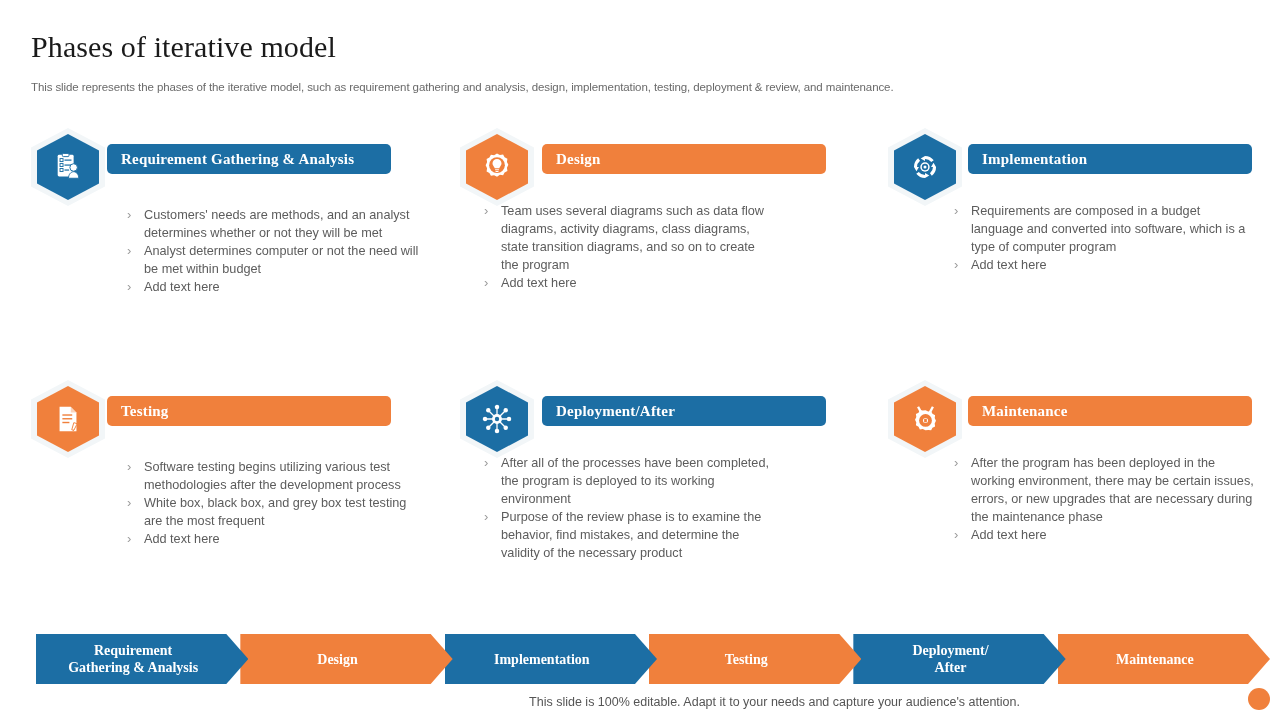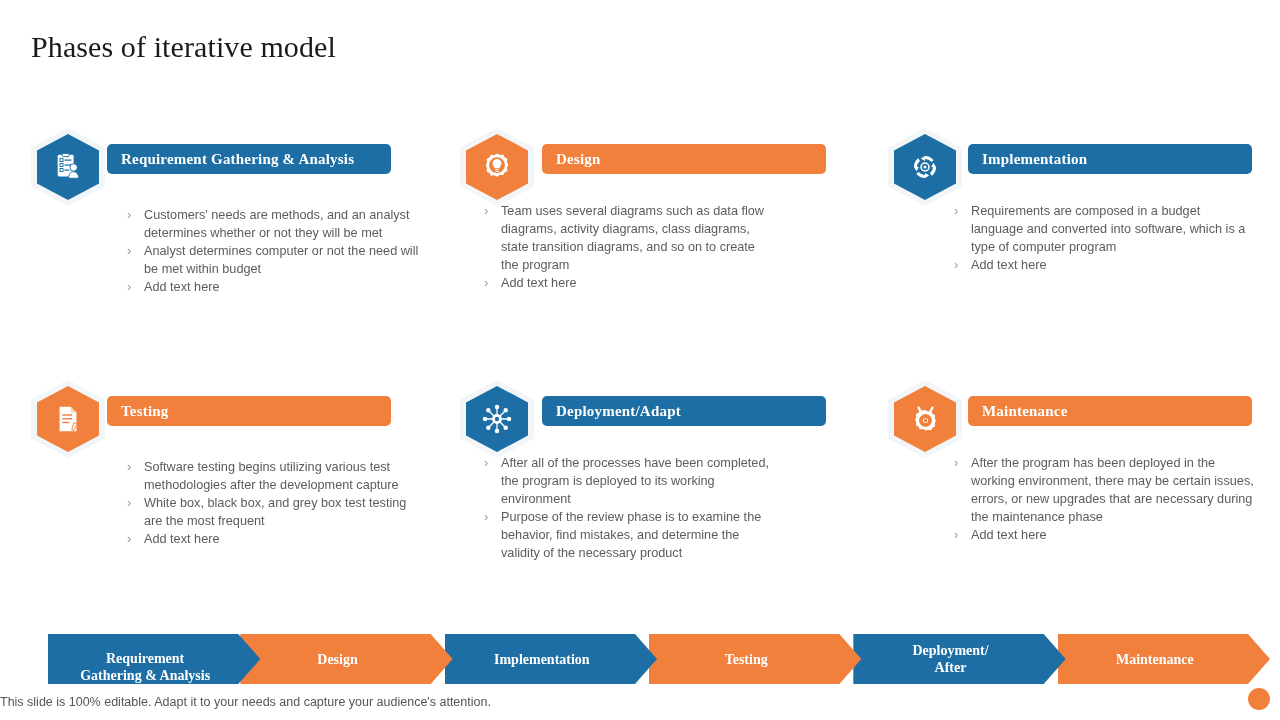--- a/index.html
+++ b/index.html
@@ -94,34 +94,35 @@
     -webkit-clip-path: polygon(0 0, calc(100% - 22px) 0, 100% 50%, calc(100% - 22px) 100%, 0 100%);
     clip-path: polygon(0 0, calc(100% - 22px) 0, 100% 50%, calc(100% - 22px) 100%, 0 100%);
     padding-right: 18px;
   }
   .chev-item.blue   { background: #1C6EA4; }
   .chev-item.orange { background: #F0803C; }
 
   
   .footer-note {
     position: absolute; left: 0; top: 695px; width: 1020px;
-    text-align: left; font-size: 12.5px; color: #555;
+    text-align: right; font-size: 12.5px; color: #555;
   }
   .corner-dot {
     position: absolute; right: 10px; bottom: 10px;
     width: 22px; height: 22px; border-radius: 50%;
     background: #F0803C;
   }
 </style>
 </head>
 <body>
 
 <div class="slide">
 
   <h1 class="page-title">Phases of iterative model</h1>
+  <p class="page-subtitle">This slide represents the phases of the iterative  model, such as requirement gathering and analysis, design, implementation, testing, deployment &amp; review,  and maintenance.</p>
 
   <div class="grid">
     <div class="row" id="row0">
         <div class="card c0">
           <div class="hexwrap">
        <div class="hex-ring"></div>
        <div class="hex-fill blue">
     <svg width="30" height="30" viewBox="0 0 32 32" fill="none">
       <rect x="5" y="3" width="17" height="23" rx="1.5" fill="#fff"></rect>
       <rect x="10" y="1.5" width="7" height="3.4" rx="1" fill="#fff" stroke="#1C6EA4" stroke-width="1"></rect>
@@ -230,21 +231,21 @@
       <path d="M21.3 27.3l1.1.35-.6 1.2z" fill="#F0803C"></path>
     </svg>
             </div>
      </div>
      <div class="card-head orange">
        <span>Testing</span>
      </div>
      <div class="bullets">
             <div class="bullet">
        <span class="chev">›</span>
-       <span class="btext">Software testing begins utilizing various test methodologies after the development capture</span>
+       <span class="btext">Software testing begins utilizing various test methodologies after the development process</span>
      </div>
             <div class="bullet">
        <span class="chev">›</span>
        <span class="btext">White box, black box, and grey box test testing are the most frequent</span>
      </div>
             <div class="bullet">
        <span class="chev">›</span>
        <span class="btext">Add text here</span>
      </div>
           </div>
@@ -271,21 +272,21 @@
                   <circle cx="24.7" cy="7.3" r="1.6" fill="#fff"></circle>
         <line x1="12.95" y1="19.05" x2="8.2" y2="23.8"></line>
                   <circle cx="7.3" cy="24.7" r="1.6" fill="#fff"></circle>
         <line x1="19.05" y1="19.05" x2="23.8" y2="23.8"></line>
                   <circle cx="24.7" cy="24.7" r="1.6" fill="#fff"></circle>
       </g>
     </svg>
             </div>
      </div>
      <div class="card-head blue">
-       <span>Deployment/Adapt</span>
+       <span>Deployment/After</span>
      </div>
      <div class="bullets">
             <div class="bullet">
        <span class="chev">›</span>
        <span class="btext">After all of the processes have been completed, the program is deployed to its working environment</span>
      </div>
             <div class="bullet">
        <span class="chev">›</span>
        <span class="btext">Purpose of the review phase is to examine the behavior, find mistakes, and determine the validity of the necessary product</span>
      </div>
@@ -316,21 +317,21 @@
             <div class="bullet">
        <span class="chev">›</span>
        <span class="btext">Add text here</span>
      </div>
           </div>
         </div>
       </div>
   </div>
 
   <div class="chevbar" id="chevbar">
-      <div class="chev-item blue" style="left: 12px; width: 212.333px; z-index: 6; align-items: flex-end;">
+      <div class="chev-item blue" style="left: 0px; width: 212.333px; z-index: 6;">
         <span style="white-space: pre-line;">Requirement
 Gathering &amp; Analysis</span>
       </div>
       <div class="chev-item orange" style="left: 204.333px; width: 212.333px; z-index: 5;">
         <span style="white-space: pre-line;">Design</span>
       </div>
       <div class="chev-item blue" style="left: 408.667px; width: 212.333px; z-index: 4;">
         <span style="white-space: pre-line;">Implementation</span>
       </div>
       <div class="chev-item orange" style="left: 613px; width: 212.333px; z-index: 3;">

